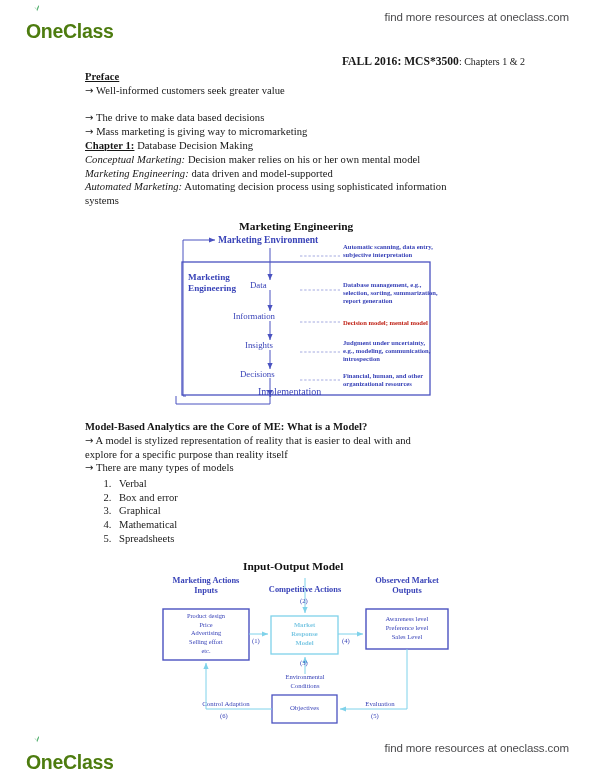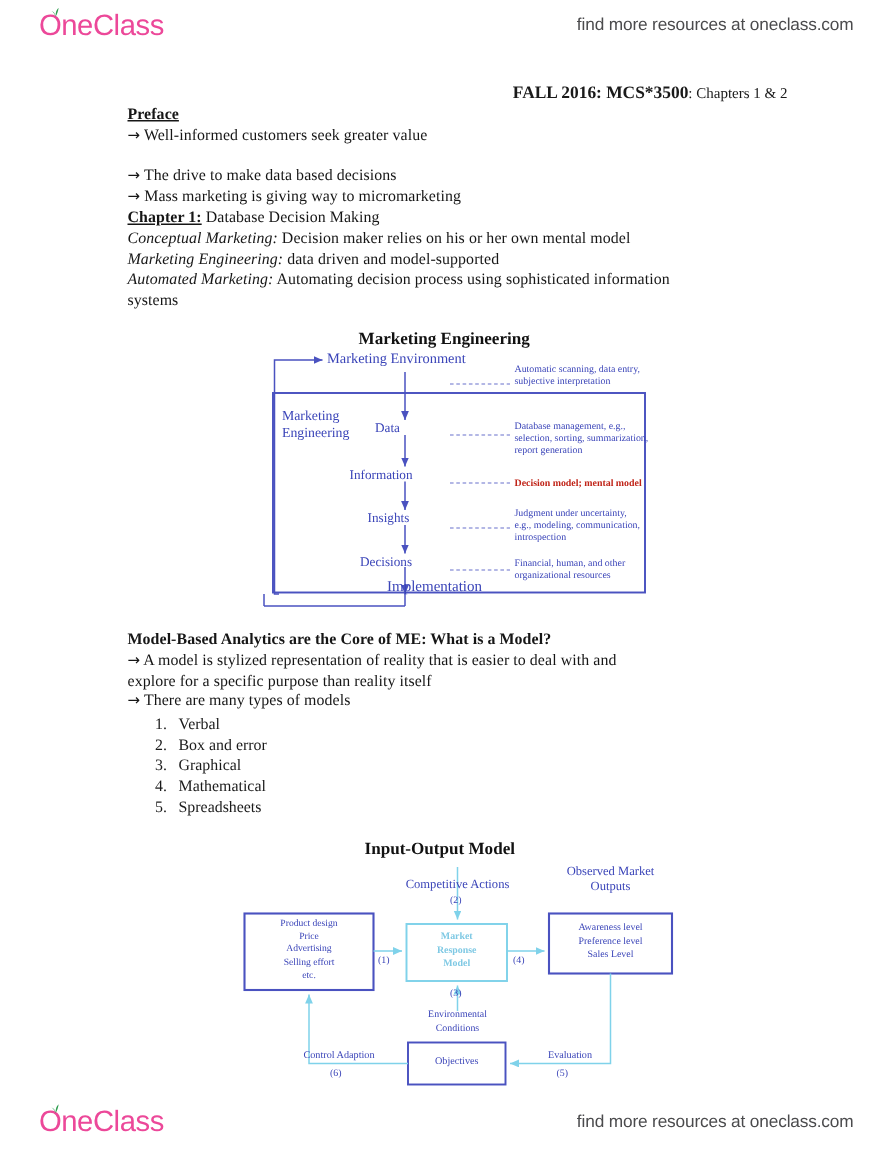--- a/index.html
+++ b/index.html
@@ -31,25 +31,26 @@
   .logo-wrap {
     position: absolute;
     left: 26px;
     display: flex;
     align-items: flex-start;
     height: 24px;
   }
   .logo-text {
     font-family: "Liberation Sans", sans-serif;
     font-size: 19.5px;
-    font-weight: 400;
+    font-weight: 700;
     letter-spacing: -0.3px;
-    color: #ec4899;
+    color: #4d7c0f;
     line-height: 24px;
     position: relative;
+    margin-top: 14px;
   }
   .logo-sprout {
     position: absolute;
     left: 6.5px;
     top: -1px;
     width: 8px;
     height: 8px;
   }
   .promo-text {
     position: absolute;
@@ -114,21 +115,21 @@
     white-space: nowrap;
     color: #111;
   }
   .dlabel {
     position: absolute;
     color: #3a44b8;
     font-family: "Liberation Serif", serif;
     white-space: pre;
     line-height: 1.18;
   }
-  .dlabel.b { font-weight: normal; }
+  .dlabel.b { font-weight: bold; }
   .dlabel.red { color: #c02418; font-weight: bold; }
   .dlabel.ctr { text-align: center; }
 
   svg.overlay {
     position: absolute;
     left: 0;
     top: 0;
     overflow: visible;
     pointer-events: none;
   }
@@ -255,20 +256,21 @@
 
     <line x1="305" y1="578" x2="305" y2="613" stroke="#7fd2ea" stroke-width="1" marker-end="url(#ar3)"></line>
 
     <line x1="305" y1="674" x2="305" y2="657" stroke="#7fd2ea" stroke-width="1" marker-end="url(#ar3)"></line>
 
     <path d="M407,649 L407,709 L340,709" fill="none" stroke="#7fd2ea" stroke-width="1" marker-end="url(#ar3)"></path>
 
     <path d="M272,709 L206,709 L206,663" fill="none" stroke="#7fd2ea" stroke-width="1" marker-end="url(#ar3)"></path>
   </svg>
 
+  <div class="dlabel b ctr" style="left:152px; top:576px; width:108px; font-size:8.4px;"><span>Marketing Actions</span><br><span>Inputs</span></div>
   <div class="dlabel b ctr" style="left:251px; top:585px; width:108px; font-size:8.4px;">Competitive Actions</div>
   <div class="dlabel b ctr" style="left:353px; top:576px; width:108px; font-size:8.4px;"><span>Observed Market</span><br><span>Outputs</span></div>
 
   <div class="dlabel ctr" style="left:163px; top:612px; width:86px; font-size:6.4px; line-height:1.35;">Product design
 Price
 Advertising
 Selling effort
 etc.</div>
   <div class="dlabel ctr" style="left:271px; top:620px; width:67px; font-size:6.6px; line-height:1.38; color:#7fc9e4; font-weight:bold;">Market
 Response

